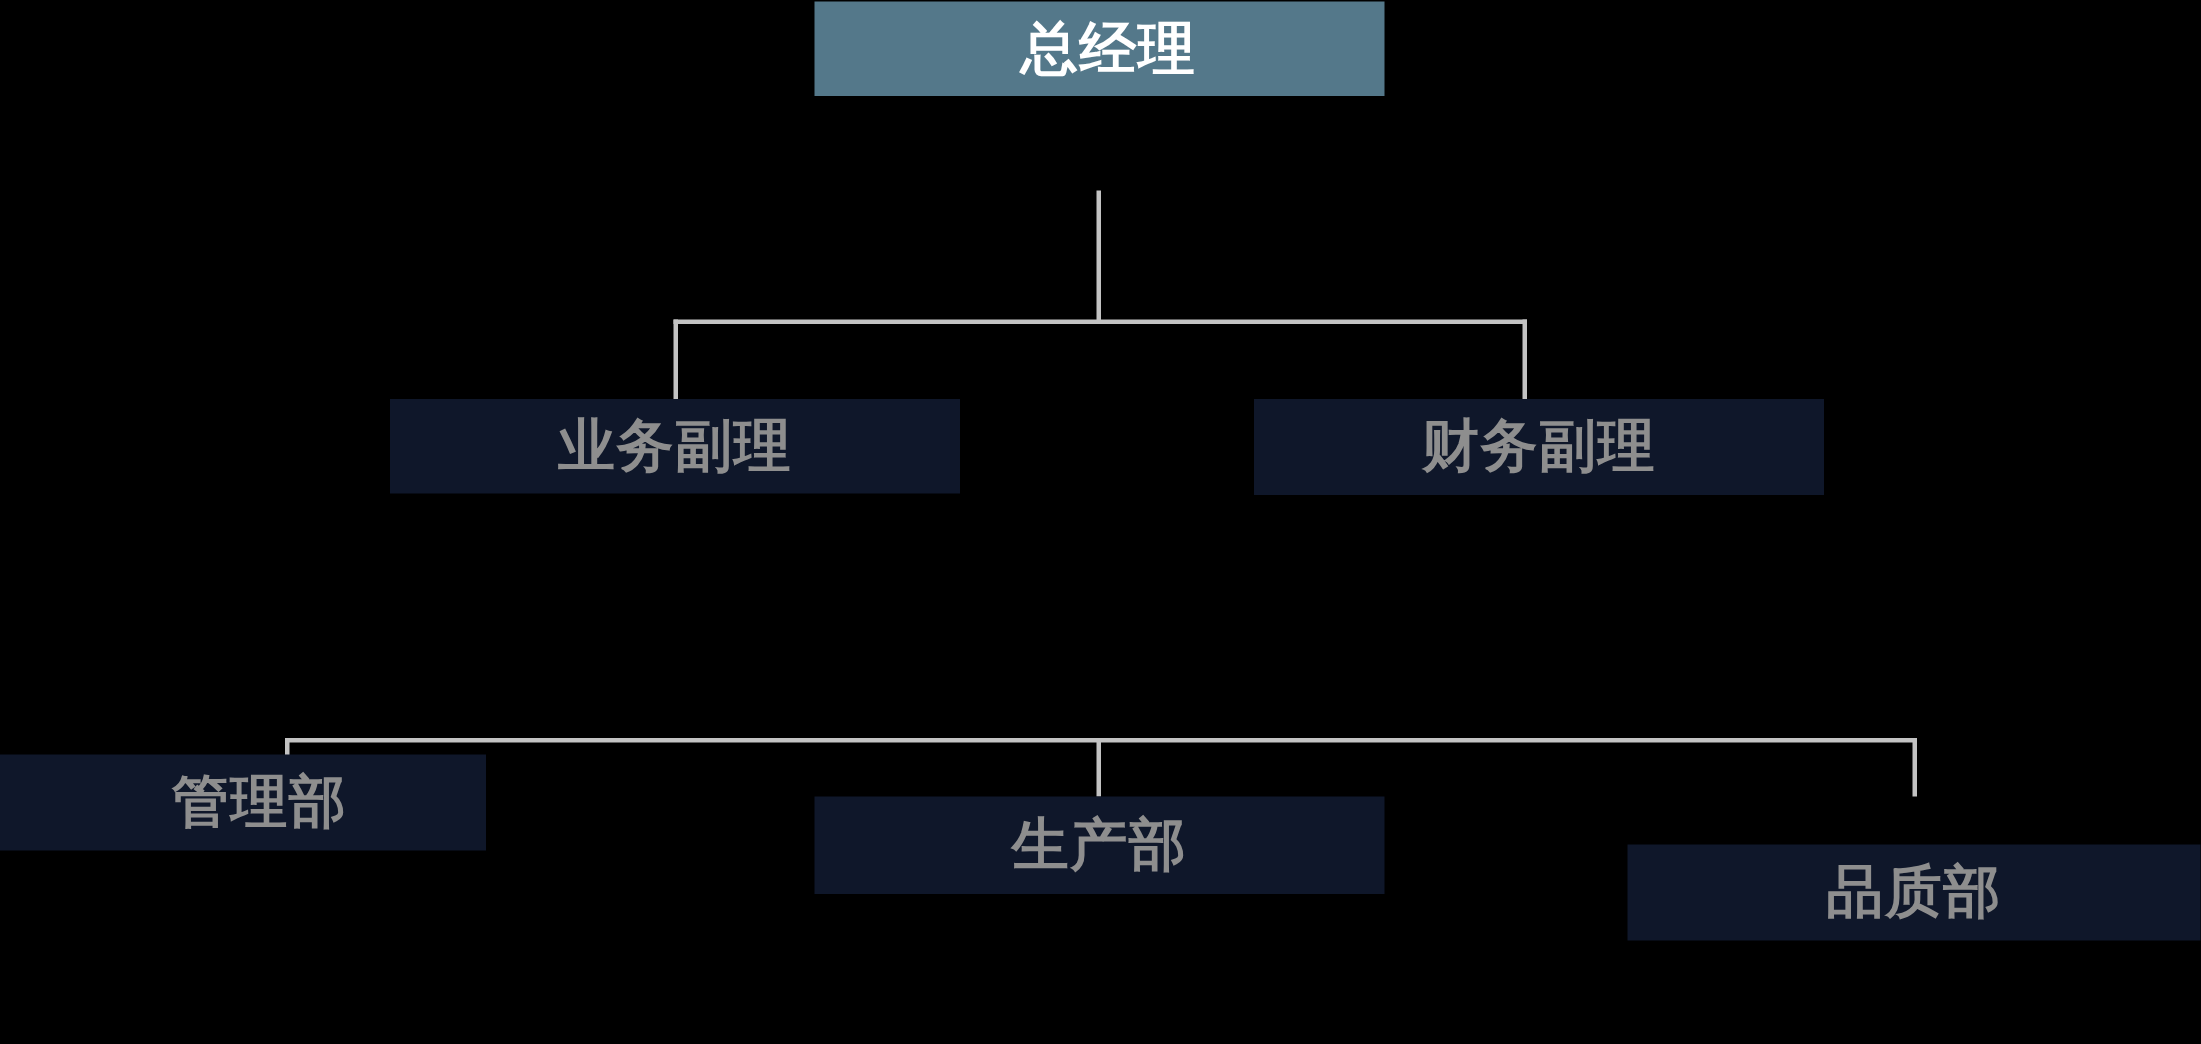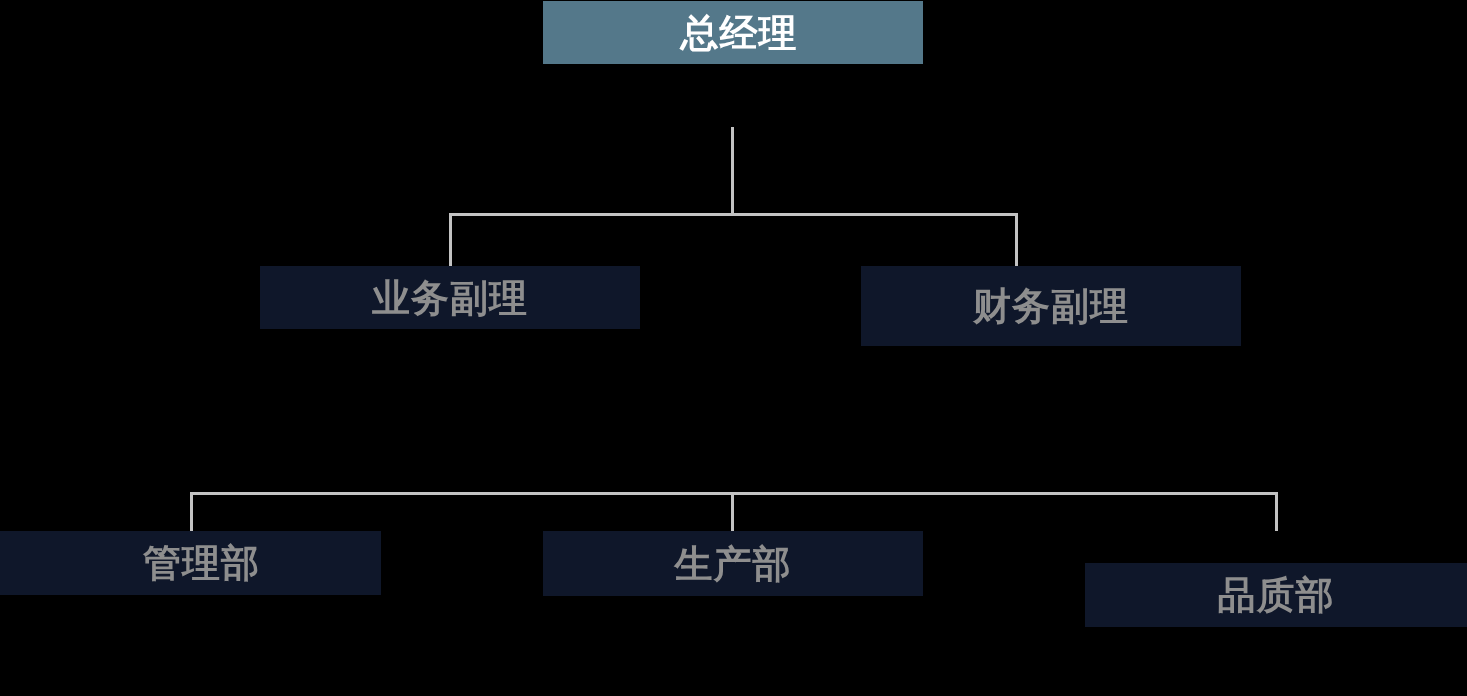--- a/index.html
+++ b/index.html
@@ -36,22 +36,22 @@
     width: 380px; height: 63px;
     background: #54788A;
     color: #FFFFFF;
     padding-left: 12px;
   }
   .node-gray {
     background: #0f172a;
     color: #8E8E8E;
   }
   .node-l2-left  { left: 260px;  top: 266px; width: 380px; height: 63px; }
-  .node-l2-right { left: 861px;  top: 266px; width: 380px; height: 80px; }
-  .node-l3-left  { left: 0px;    top: 531px; width: 381px; height: 64px; padding-left: 22px; }
+  .node-l2-right { left: 836px;  top: 266px; width: 380px; height: 64px; }
+  .node-l3-left  { left: 0px;    top: 503px; width: 324px; height: 64px; padding-left: 22px; }
   .node-l3-mid   { left: 543px;  top: 531px; width: 380px; height: 65px; }
   .node-l3-right { left: 1085px; top: 531px; width: 382px; height: 64px; margin-top: 32px; }
 
   .connector {
     position: absolute;
     background: #C3C3C3;
   }
   .conn-root-stem   { left: 731px;  top: 127px; width: 3px;    height: 89px; }
   .conn-l2-h        { left: 449px;  top: 213px; width: 569px;  height: 3px;  }
   .conn-l2-drop-l   { left: 449px;  top: 213px; width: 3px;    height: 53px; }

